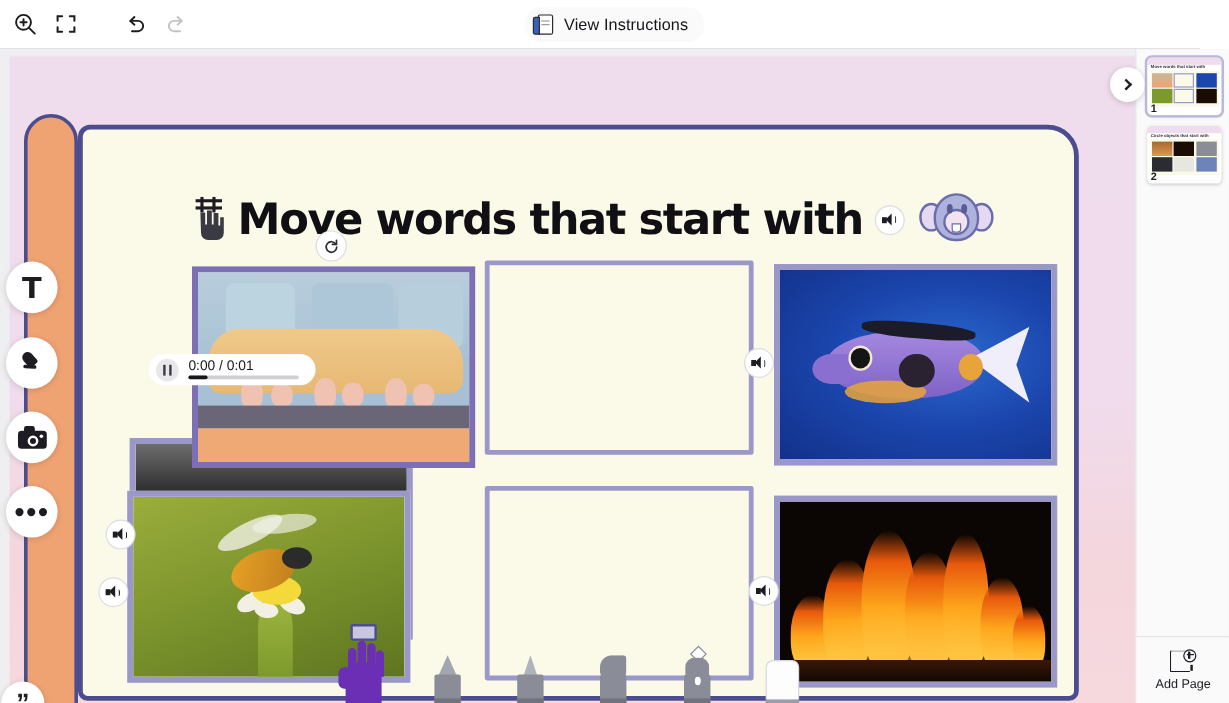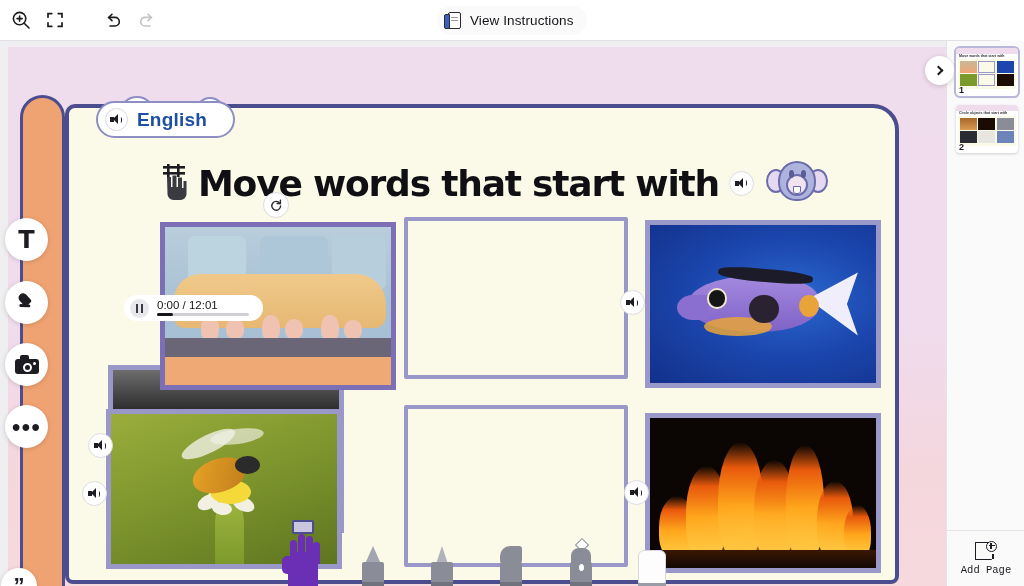--- a/index.html
+++ b/index.html
@@ -444,21 +444,21 @@
     background:#fbf9e8; }
   .th-cell { position:absolute; width:17px; height:12px; }
   .th-num { position:absolute; left:3px; bottom:1px; font-size:9px; font-weight:bold;
     color:#1c1c22; line-height:1; }
   #add-page {
     position:absolute; left:0; bottom:0; width:78px; height:56px;
     border-top:1px solid #e4e4e8; background:#fafafa;
     display:flex; flex-direction:column; align-items:center; justify-content:center;
     gap:4px; cursor:pointer;
   }
-  #add-page .lbl { font-size:10.5px; color:#1c1c22;font-family:Liberation Mono, monospace; }
+  #add-page .lbl { font-size:10.5px; color:#1c1c22; }
   .addpg-ic { width:22px; height:18px; position:relative; }
   .addpg-ic .pg { position:absolute; left:0; top:0; width:17px; height:18px;
     border:1.6px solid #1c1c22; border-radius:1px; border-right:0; }
   .addpg-ic .pg::after { content:""; position:absolute; right:-1.6px; top:0; width:1.6px; height:5px; background:#1c1c22;}
   .addpg-ic .pg::before { content:""; position:absolute; right:-1.6px; bottom:0; width:1.6px; height:5px; background:#1c1c22;}
   .addpg-ic .pl { position:absolute; right:0; top:-1px; width:11px; height:11px;
     border:1.6px solid #1c1c22; border-radius:50%; background:#fafafa;}
   .addpg-ic .pl i { position:absolute; background:#1c1c22; }
   .addpg-ic .pl i:first-child { left:1.6px; top:3.4px; width:6px; height:1.5px;}
   .addpg-ic .pl i:last-child { left:3.4px; top:1.6px; width:1.5px; height:6px;}
@@ -504,30 +504,20 @@
   </div>
 </div>
 
 <div id="workspace">
 
   <div id="slide-canvas">
     <div id="spine-bar"></div>
     <div id="paper"></div>
 
     <div id="lang-row">
-      <div class="lang-pill" id="lang-en">
-        <span class="spk-sm">
-          <span class="spk-glyph">
-              <i class="body"></i>
-              <i class="cone"></i>
-              <i class="w1"></i>
-            </span>
-        </span>
-        <span class="txt">English</span>
-      </div>
     </div>
 
     <div id="title-row">
       <span id="hand-drag-icon">
         <svg width="34" height="38" viewBox="0 0 34 38">
           <rect x="5" y="2" width="22" height="2.6" fill="#1c1c22"></rect>
           <rect x="5" y="8" width="22" height="2.6" fill="#1c1c22"></rect>
           <rect x="9" y="0" width="2.6" height="13" fill="#1c1c22"></rect>
           <rect x="19" y="0" width="2.6" height="13" fill="#1c1c22"></rect>
           <path d="M9 13h4v10h1.5V11.5h4V23h1.5V13.5h4V24h1.5v-7h3v13a6 6 0 0 1-6 6h-7a6 6 0 0 1-6-6z" fill="#3a3a42"></path>
@@ -575,21 +565,21 @@
           <div id="vid-floor"></div>
       </div>
     </div>
 
     <div id="video-controls">
       <span id="pause-btn">
           <i></i>
           <i></i>
         </span>
       <span id="vid-time-wrap">
-        <span id="vid-time">0:00 / 12:01</span>
+        <span id="vid-time">0:00 / 0:01</span>
         <span id="vid-bar">
             <i></i>
           </span>
       </span>
     </div>
 
     <div class="media-card" id="card-grey">
       <div id="grey-scene"></div>
     </div>
 

